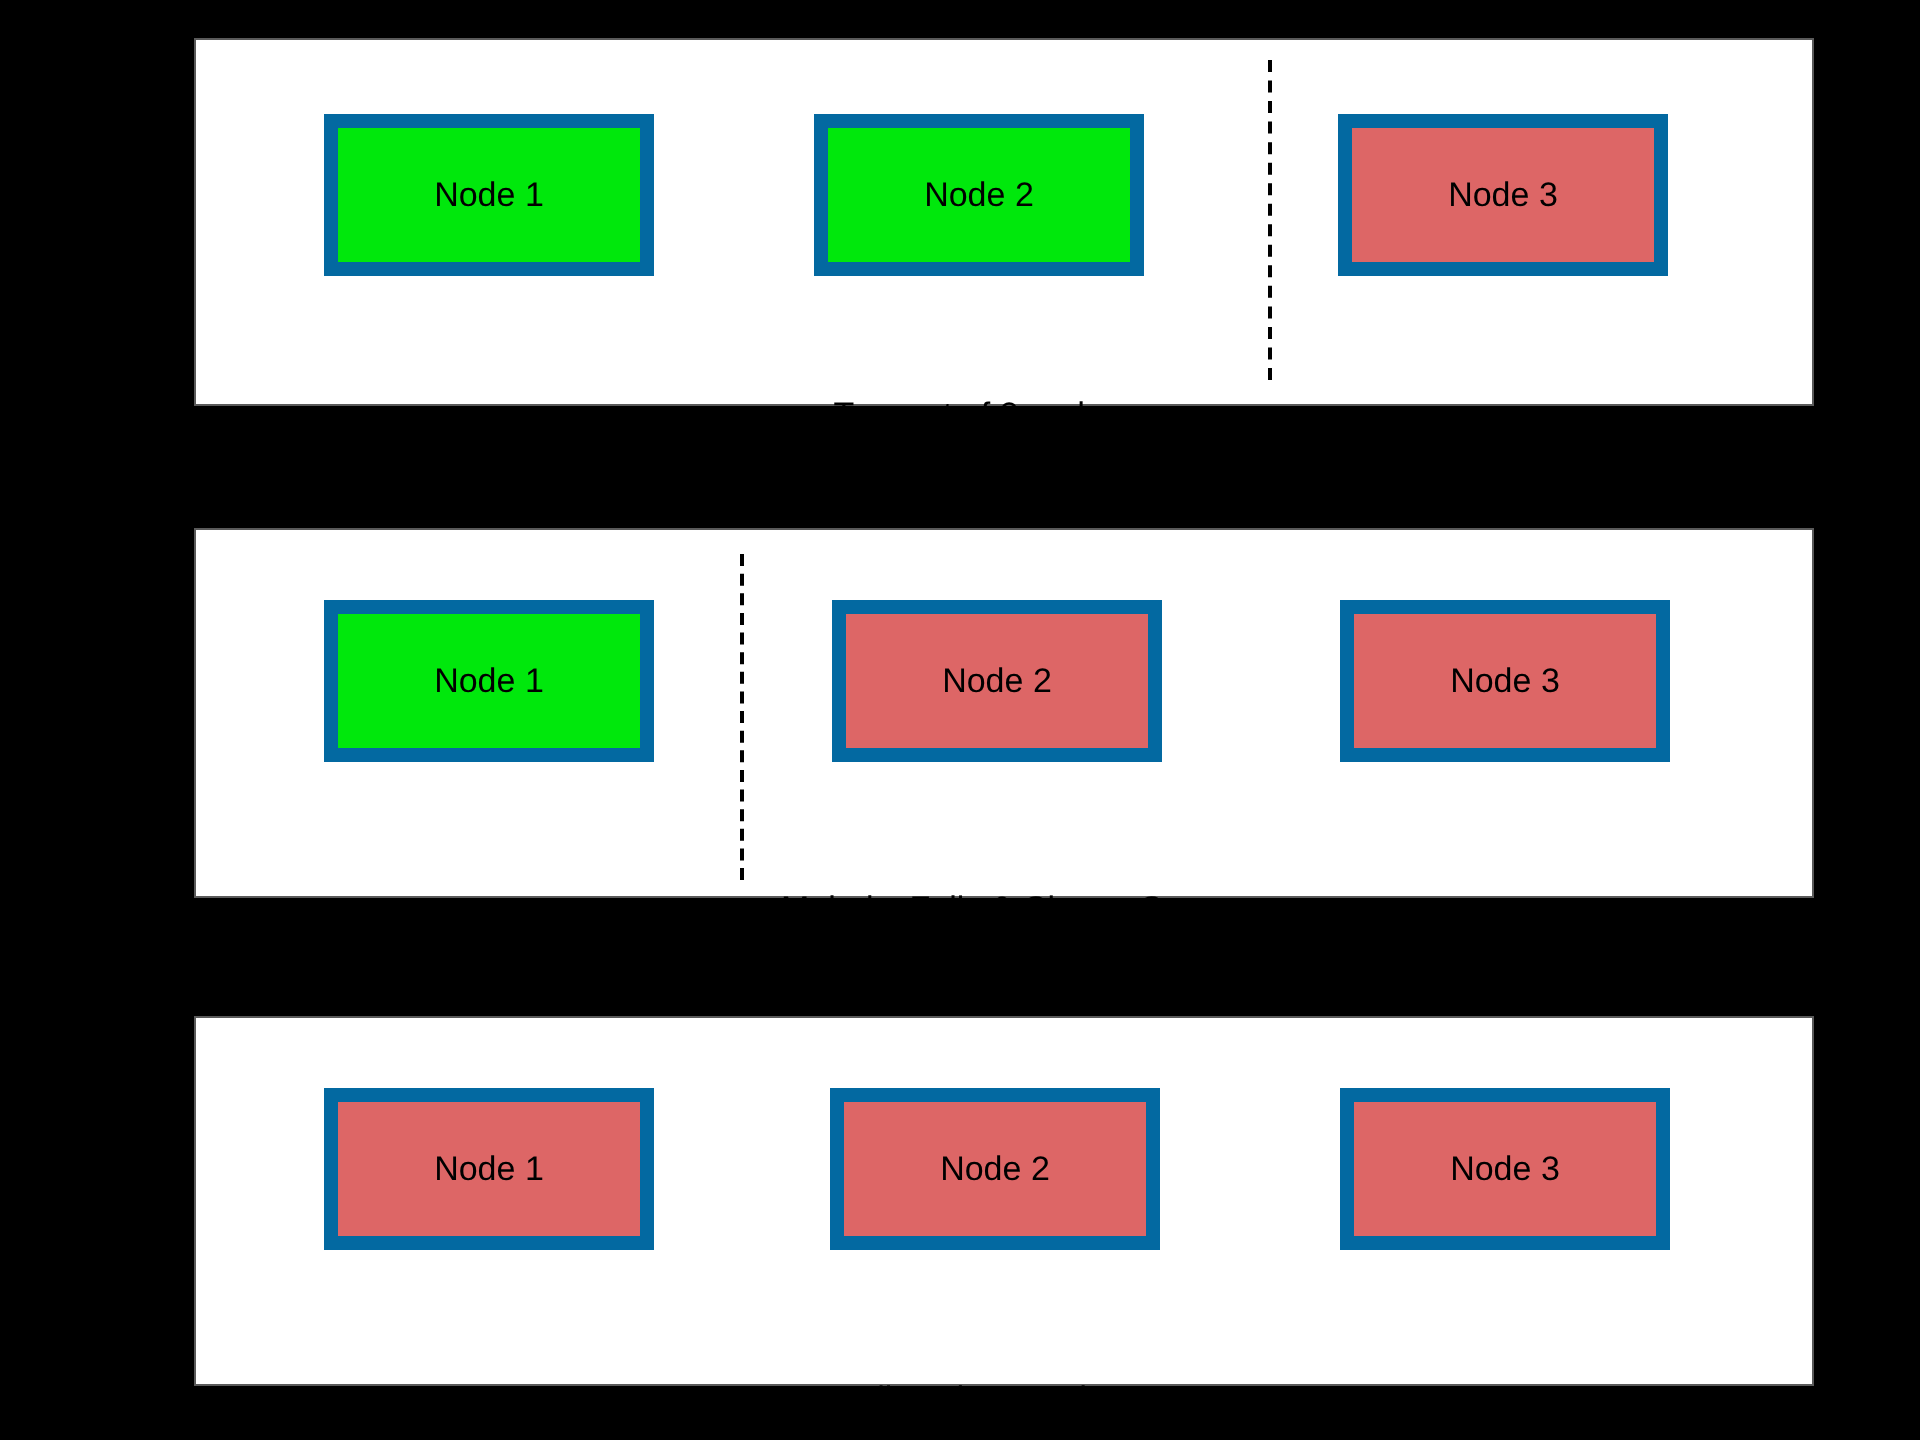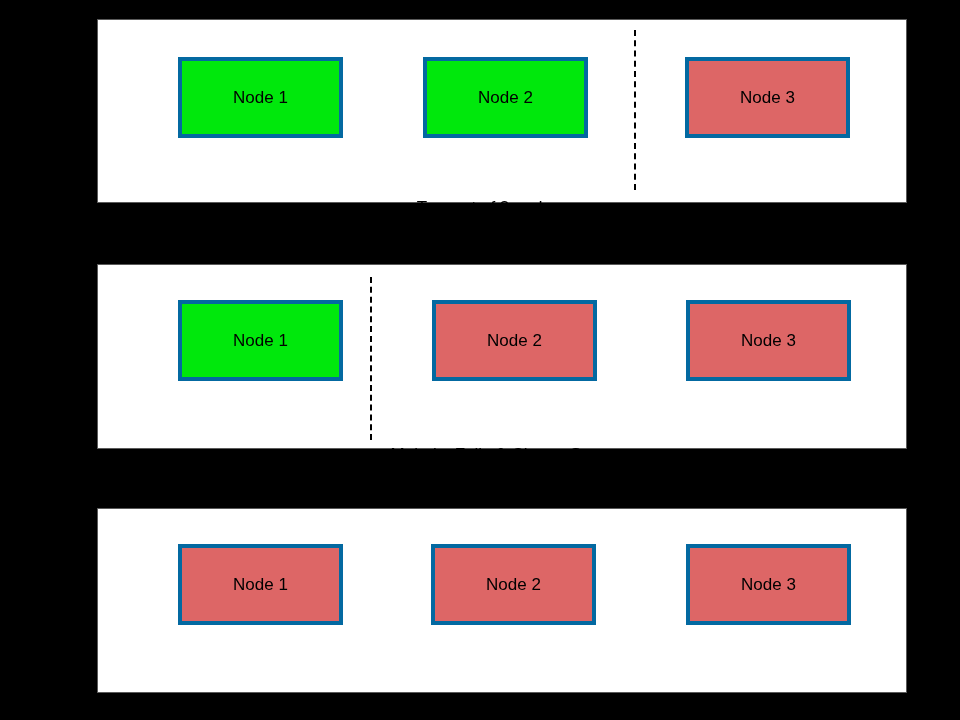--- a/index.html
+++ b/index.html
@@ -24,28 +24,27 @@
     box-sizing: border-box;
   }
   #panel-1 { top: 19px;  height: 184px; }
   #panel-2 { top: 264px; height: 185px; }
   #panel-3 { top: 508px; height: 185px; }
 
   .node {
     position: absolute;
     width: 165px;
     height: 81px;
-    border: 4px solid #0369a1;
+    border: 7px solid #0369a1;
     box-sizing: border-box;
     display: flex;
     align-items: center;
     justify-content: center;
     font-size: 17px;
     color: #000000;
-    margin-left: 16px;
   }
   
   #p1n1 { left: 162px; top: 57px; }
   #p1n2 { left: 407px; top: 57px; }
   #p1n3 { left: 669px; top: 57px; }
   
   #p2n1 { left: 162px; top: 300px; }
   #p2n2 { left: 416px; top: 300px; }
   #p2n3 { left: 670px; top: 300px; }
   

